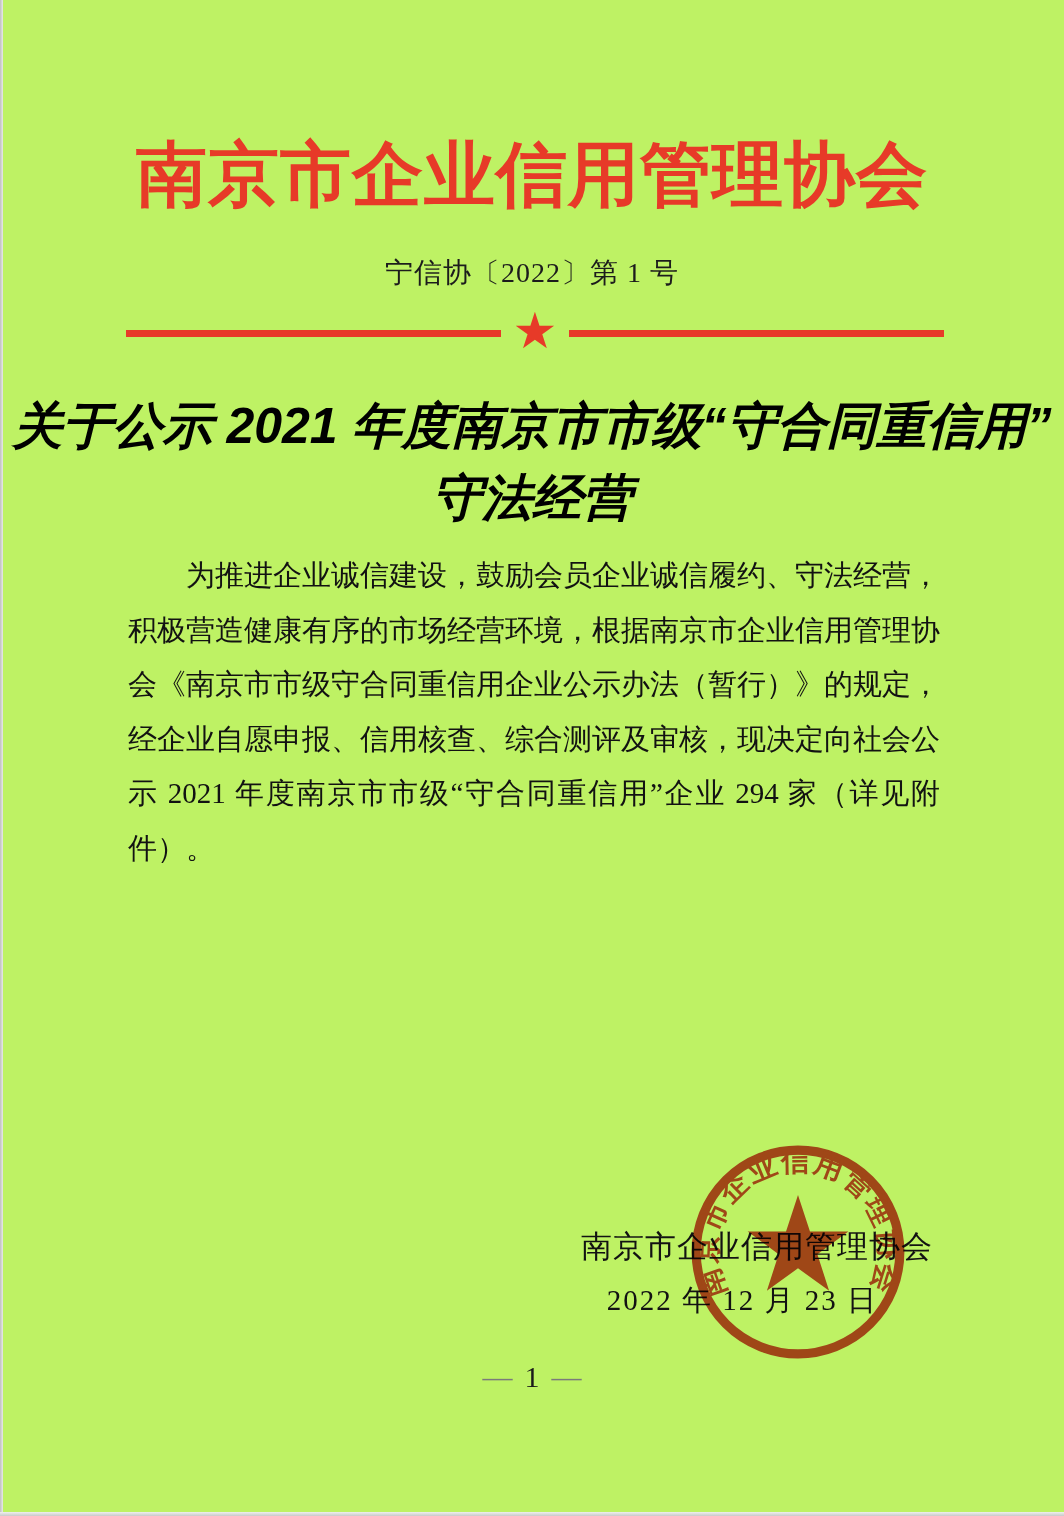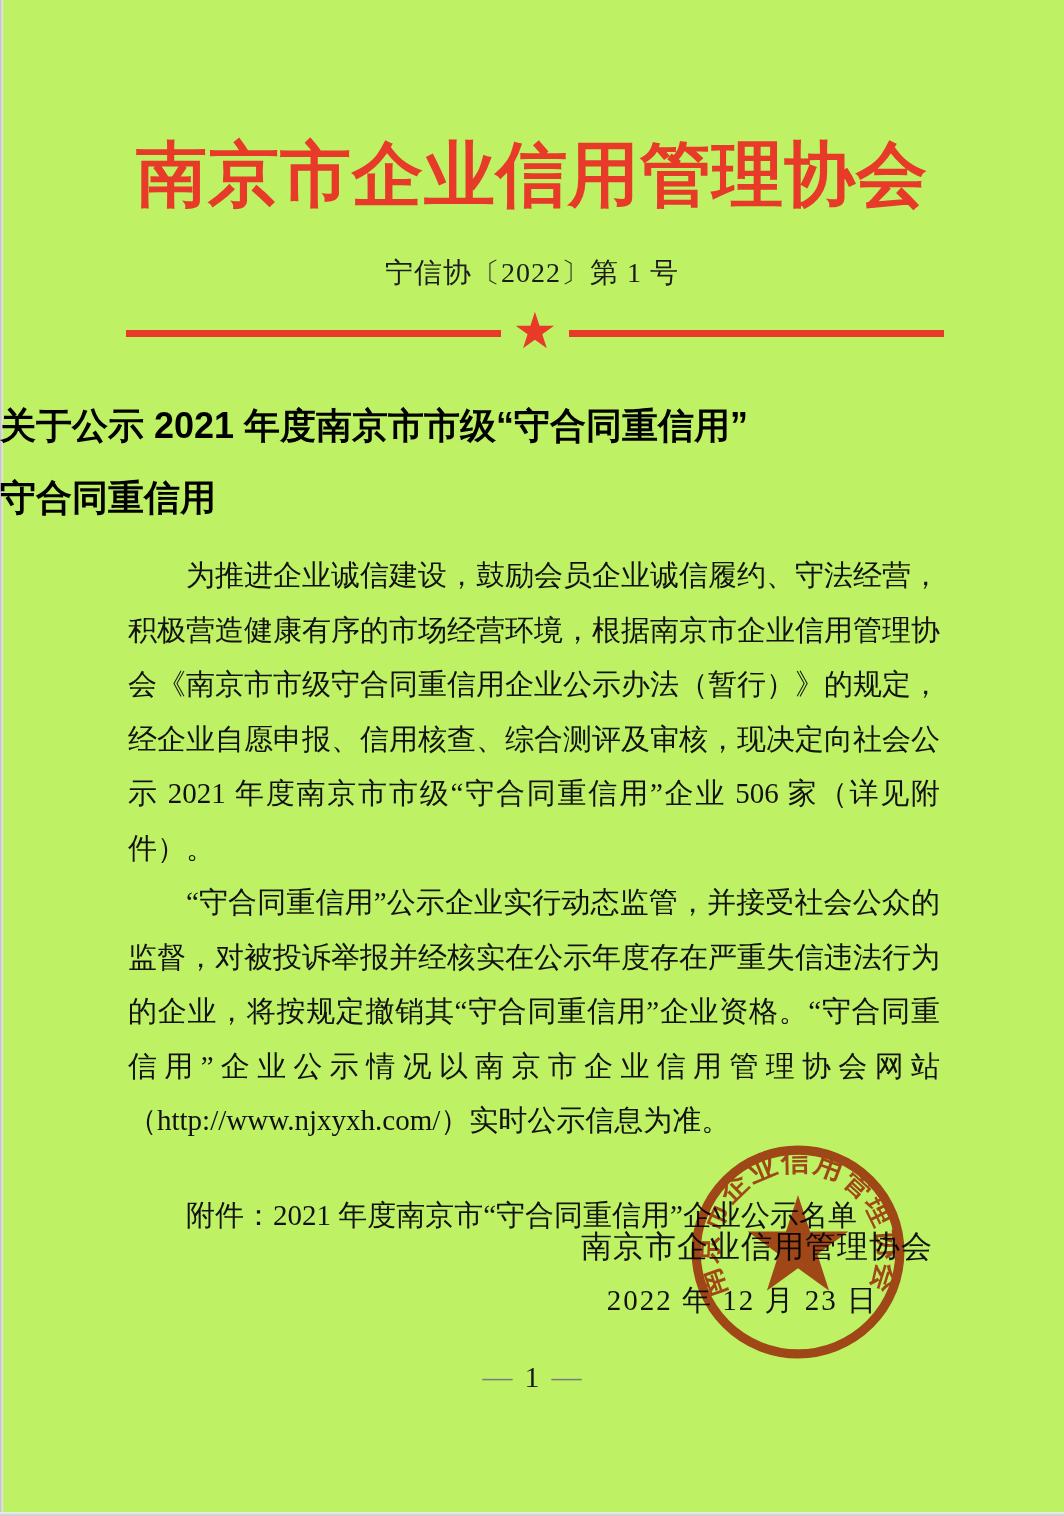--- a/index.html
+++ b/index.html
@@ -73,26 +73,27 @@
     color: #e73a28;
     padding: 0 12px;
     transform: translateY(-2px);
   }
   .doc-title {
     position: absolute;
     top: 390px;
     left: 0;
     width: 100%;
     margin: 0;
-    text-align: left;
+    text-align: center;
     font-family: "Liberation Sans", sans-serif;
     font-weight: 700;
-    font-size: 36px;
+    font-size: 50px;
     line-height: 72px;
     color: #000000;
+    font-style: italic;
   }
   .body-text {
     position: absolute;
     top: 548px;
     left: 128px;
     width: 812px;
     font-size: 29px;
     line-height: 54.5px;
     text-align: justify;
     color: #121212;
@@ -159,27 +160,25 @@
   <div class="doc-number">宁信协〔2022〕第 1 号</div>
 
   <div class="red-rule">
     <span class="bar"></span>
     <span class="star">★</span>
     <span class="bar"></span>
   </div>
 
   <h2 class="doc-title">
     <div>关于公示 2021 年度南京市市级“守合同重信用”</div>
-    <div>守合同重信用</div>
+    <div>守法经营</div>
   </h2>
 
   <div class="body-text">
-    <p>为推进企业诚信建设，鼓励会员企业诚信履约、守法经营，积极营造健康有序的市场经营环境，根据南京市企业信用管理协会《南京市市级守合同重信用企业公示办法（暂行）》的规定，经企业自愿申报、信用核查、综合测评及审核，现决定向社会公示 2021 年度南京市市级“守合同重信用”企业 506 家（详见附件）。</p>
-    <p>“守合同重信用”公示企业实行动态监管，并接受社会公众的监督，对被投诉举报并经核实在公示年度存在严重失信违法行为的企业，将按规定撤销其“守合同重信用”企业资格。“守合同重信用”企业公示情况以南京市企业信用管理协会网站（http://www.njxyxh.com/）实时公示信息为准。</p>
-    <p class="attachment">附件：2021 年度南京市“守合同重信用”企业公示名单</p>
+    <p>为推进企业诚信建设，鼓励会员企业诚信履约、守法经营，积极营造健康有序的市场经营环境，根据南京市企业信用管理协会《南京市市级守合同重信用企业公示办法（暂行）》的规定，经企业自愿申报、信用核查、综合测评及审核，现决定向社会公示 2021 年度南京市市级“守合同重信用”企业 294 家（详见附件）。</p>
   </div>
 
   <div class="sig-name">南京市企业信用管理协会</div>
 
   <div class="sig-date">2022 年 12 月 23 日</div>
 
   <svg class="seal" viewBox="0 0 220 220" xmlns="http://www.w3.org/2000/svg">
     <circle cx="110" cy="110" r="100" fill="none" stroke="#d23b28" stroke-width="9"></circle>
     <path fill="#d23b28" d="M110,54 L121.76,89.82 L159.46,89.93 L129.02,112.18 L140.56,148.07
              L110,126 L79.44,148.07 L90.98,112.18 L60.54,89.93 L98.24,89.82 Z"></path>

